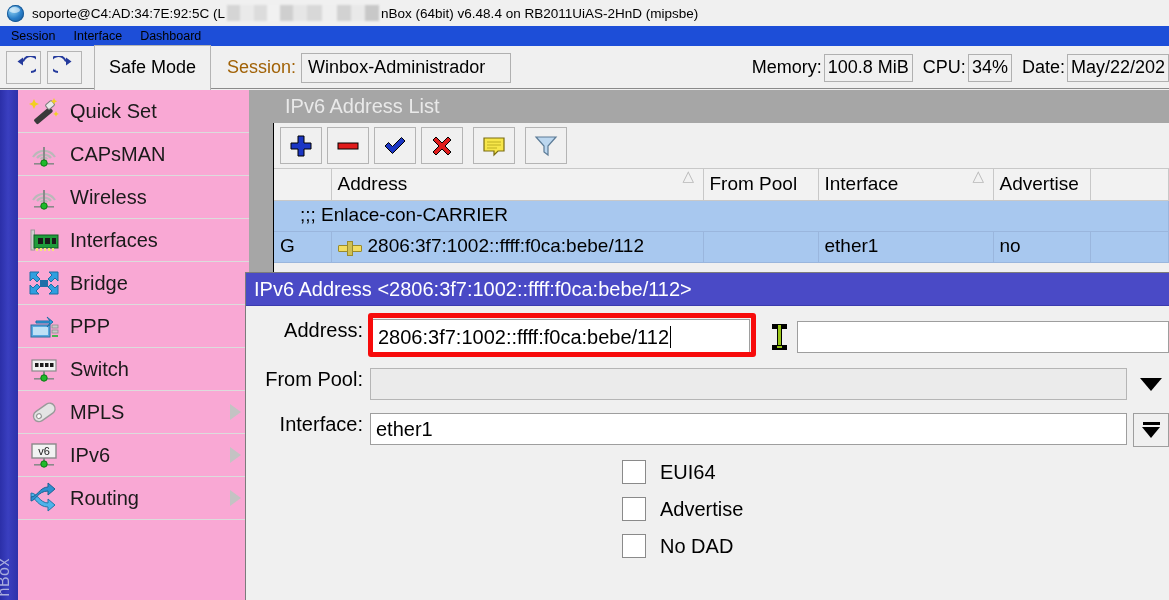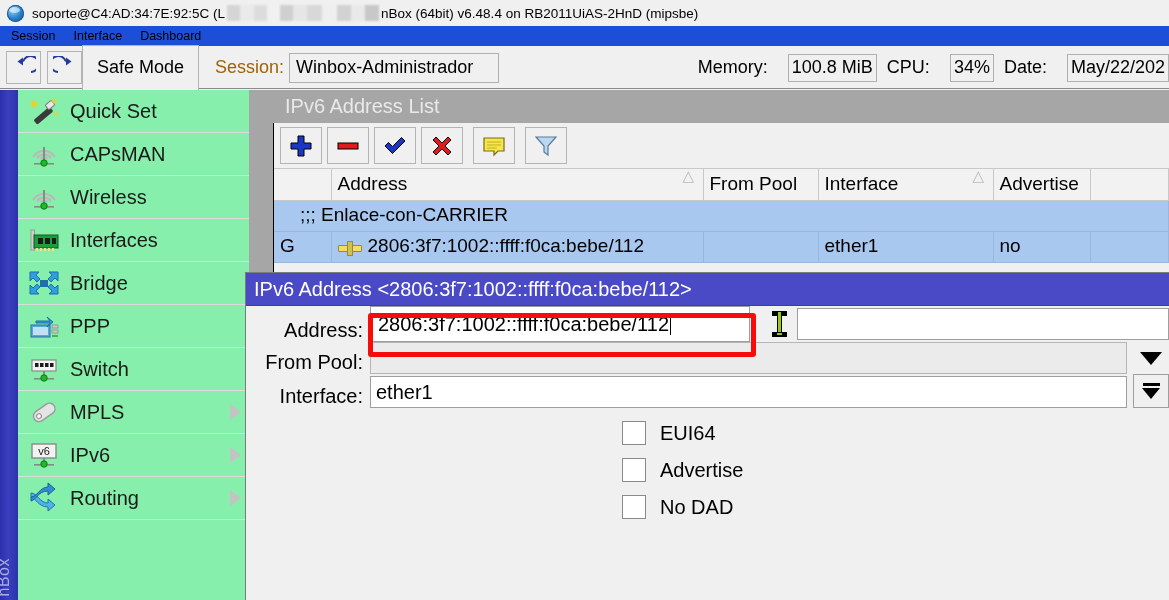--- a/index.html
+++ b/index.html
@@ -62,56 +62,56 @@
     background: #f0f0f0; border-bottom: 1px solid #8a8a8a;
     display: flex; align-items: center;
   }
   .tb-btn {
     width: 35px; height: 33px; margin-left: 6px;
     background: #f0f0f0; border: 1px solid #b4b4b4;
     display: flex; align-items: center; justify-content: center;
     cursor: pointer;
   }
   .safe-mode {
-    height: 46px; padding: 0 14px;
+    margin-left: 12px; height: 46px; padding: 0 14px;
     background: #f0f0f0; border: 1px solid #b4b4b4;
     display: flex; align-items: center; justify-content: center;
     font-size: 18px; color: #000; cursor: pointer;
   }
   .session-label { margin-left: 16px; font-size: 18px; color: #a16207; }
   .session-box {
     margin-left: 5px; height: 30px; min-width: 210px; padding: 0 6px;
     background: #f0f0f0; border: 1px solid #b0b0b0;
     display: flex; align-items: center; font-size: 18px; color: #000;
   }
   .tb-right { margin-left: auto; display: flex; align-items: center; padding-right: 0px; }
   .tb-right .lab { font-size: 18px; color: #000; margin-left: 10px; }
   .tb-right .val {
-    height: 28px; padding: 0 3px; margin-left: 20px;
+    height: 28px; padding: 0 3px; margin-left: 2px;
     border: 1px solid #b0b0b0; background: #f0f0f0;
     display: flex; align-items: center; font-size: 18px; color: #000;
     white-space: nowrap;
   }
 
   
   .bluestrip {
     position: absolute; left: 0; top: 90px; width: 18px; height: 510px;
     background: linear-gradient(90deg, #2b2fa8 0%, #3a3fc0 45%, #2d32aa 100%);
     overflow: hidden;
   }
   .bluestrip .vtext {
     position: absolute; left: -5px; bottom: 4px;
     writing-mode: vertical-rl; transform: rotate(180deg);
     color: #a9adde; font-size: 16px; letter-spacing: .5px;
   }
 
   
   .sidebar {
     position: absolute; left: 18px; top: 90px; width: 231px; height: 510px;
-    background: #86efac; overflow: hidden;
+    background: #f9a8d4; overflow: hidden;
   }
   .sb-item {
     height: 43px; display: flex; align-items: center;
     border-bottom: 1px solid #dcdcdc; padding-left: 6px;
     cursor: pointer; position: relative;
   }
   .sb-ico { width: 40px; height: 34px; flex: none; position: relative; }
   .sb-lab { font-size: 20px; color: #1a1a1a; margin-left: 6px; }
   .sb-arrow {
     position: absolute; right: 8px; top: 50%; transform: translateY(-50%);
@@ -182,21 +182,21 @@
     position: absolute; left: 245px; top: 272px; width: 924px; height: 328px;
     background: #f0f0f0; border: 1px solid #7c7c7c; border-right: none; border-bottom: none;
   }
   .dlg-title {
     height: 33px; background: #4a4ac6; color: #ffffff;
     font-size: 20px; display: flex; align-items: center; padding-left: 8px;
     border-bottom: 1px solid #3b3bae;
   }
   .dlg-body { position: relative; height: 294px; }
 
-  .frow { display: flex; align-items: flex-end; }
+  .frow { display: flex; align-items: flex-start; margin-top: 13px; }
   .flabel {
     width: 117px; text-align: right; font-size: 20px; color: #000;
     margin-right: 7px; flex: none;
   }
   .finput {
     flex: 1; height: 32px; background: #ffffff; border: 1px solid #9e9e9e;
     font-size: 20px; color: #000; display: flex; align-items: center; padding-left: 5px;
   }
   .finput.disabled { background: #ebebeb; border-color: #b5b5b5; }
   .caret {

